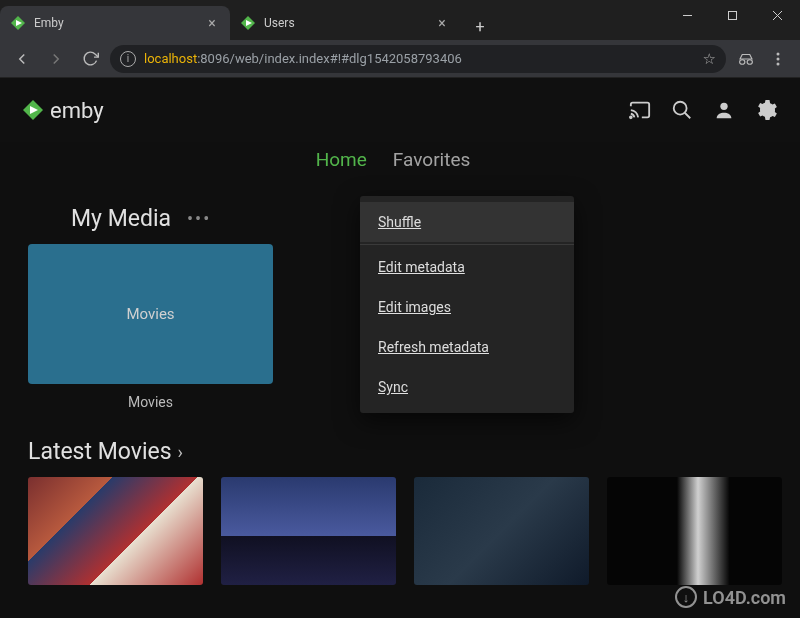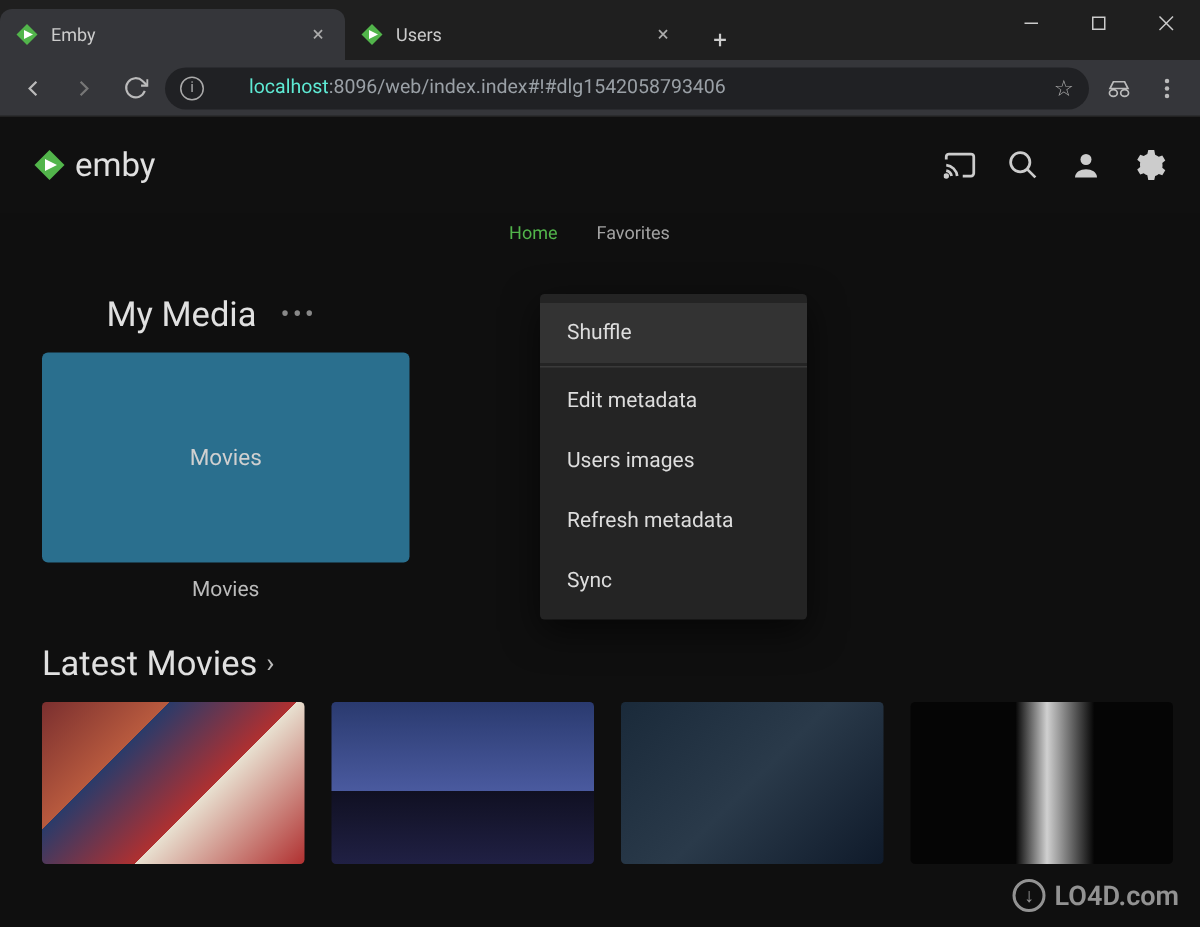--- a/index.html
+++ b/index.html
@@ -92,21 +92,21 @@
     font-size: 13px;
   }
   .addr-info-icon {
     width: 16px; height: 16px;
     border: 1.5px solid #aaa;
     border-radius: 50%;
     display: flex; align-items: center; justify-content: center;
     font-size: 10px; color: #aaa;
   }
   .addr-text { flex: 1; color: #9aa0a6; white-space: nowrap; overflow: hidden; }
-  .addr-text .host { color: #5eead4; margin-left: 22px; }
+  .addr-text .host { color: #eab308; }
   .addr-star { color: #aaa; font-size: 15px; }
   .tool-right {
     display: flex; gap: 4px; align-items: center;
   }
   .tool-icon {
     width: 28px; height: 28px;
     display: flex; align-items: center; justify-content: center;
     color: #bbb;
   }
   
@@ -135,21 +135,21 @@
   }
   .hdr-icon {
     width: 24px; height: 24px;
     display: flex; align-items: center; justify-content: center;
     color: #ccc;
   }
   
   .emby-nav {
     display: flex; justify-content: center; gap: 26px;
     padding: 6px 14px 14px 0;
-    font-size: 12px;
+    font-size: 19px;
   }
   .emby-nav-item { color: #a3a3a3; }
   .emby-nav-item.active { color: #52b54b; }
   
   .content {
     padding: 0 28px;
   }
   .section-header {
     display: flex; align-items: center; gap: 16px;
     padding: 20px 0 12px 0;
@@ -182,26 +182,27 @@
     border-radius: 3px;
     background: #333;
     position: relative;
     overflow: hidden;
     flex-shrink: 0;
   }
   
   .context-menu {
     position: absolute;
     top: 196px; left: 360px;
-    width: 178px;
+    width: 214px;
     background: #242424;
     border-radius: 3px;
     box-shadow: 0 8px 24px rgba(0,0,0,0.6);
     padding: 6px 0;
     z-index: 100;
+    text-decoration: underline;
   }
   .ctx-item {
     padding: 12px 18px;
     font-size: 14px;
     color: #ddd;
   }
   .ctx-item.highlight {
     background: #333;
   }
   .ctx-divider {
@@ -380,21 +381,21 @@
     <div class="poster p2"></div>
     <div class="poster p3"></div>
     <div class="poster p4"></div>
   </div>
 </div>
 
 <div class="context-menu">
   <div class="ctx-item highlight">Shuffle</div>
   <div class="ctx-divider"></div>
   <div class="ctx-item">Edit metadata</div>
-  <div class="ctx-item">Users images</div>
+  <div class="ctx-item">Edit images</div>
   <div class="ctx-item">Refresh metadata</div>
   <div class="ctx-item">Sync</div>
 </div>
 
 <div class="watermark">
   <span class="watermark-icon">↓</span>
   <span>LO4D.com</span>
 </div>
 
 </body></html>

